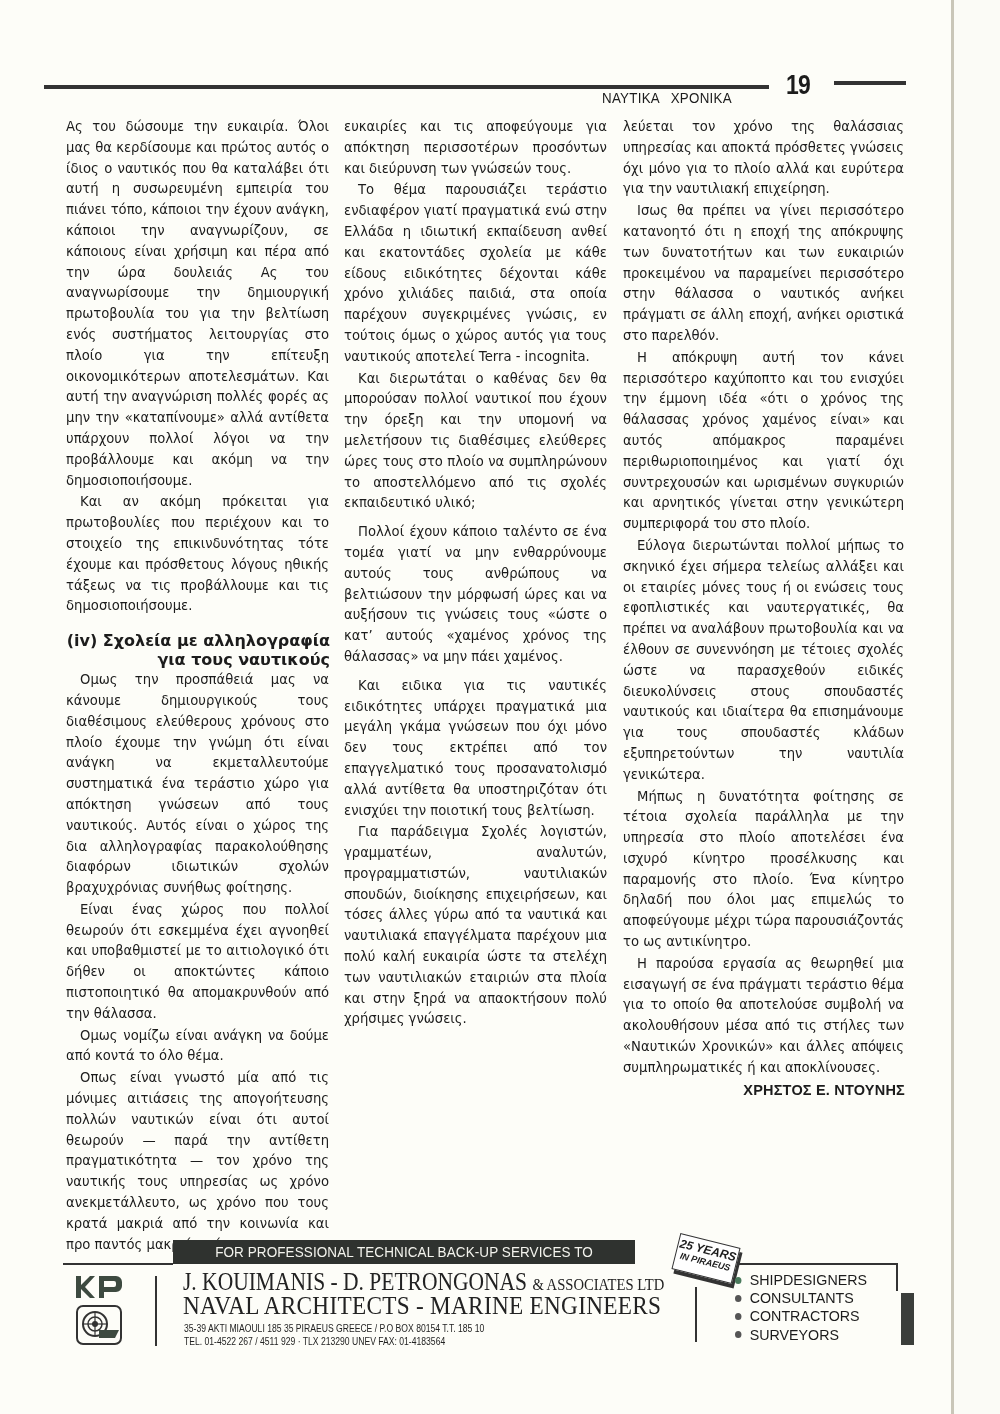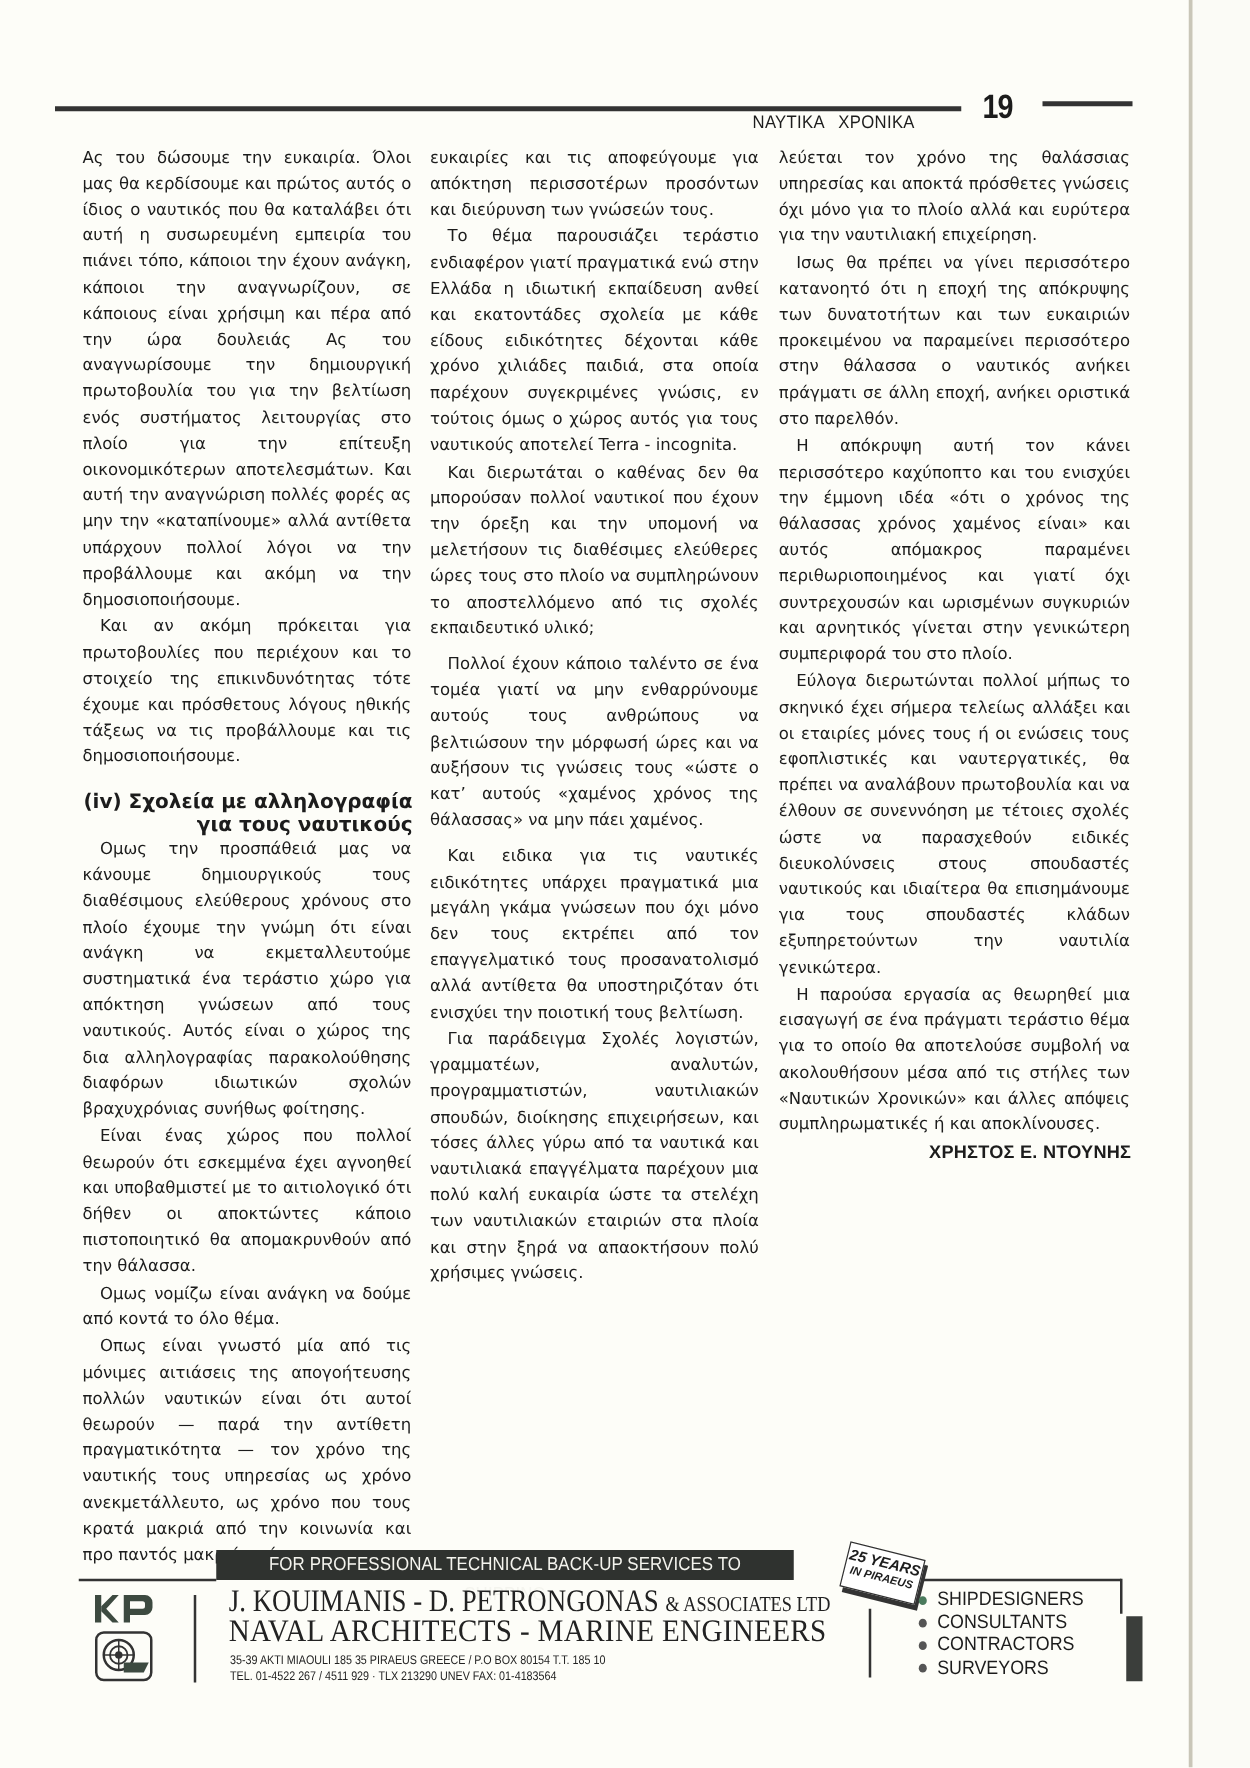--- a/index.html
+++ b/index.html
@@ -154,20 +154,21 @@
       <p class=" gap">Πολλοί έχουν κάποιο ταλέντο σε ένα τομέα γιατί να μην ενθαρρύνουμε αυτούς τους ανθρώπους να βελτιώσουν την μόρφωσή ώρες και να αυξήσουν τις γνώσεις τους «ώστε ο κατ’ αυτούς «χαμένος χρόνος της θάλασσας» να μην πάει χαμένος.</p>
       <p class=" gap">Και ειδικα για τις ναυτικές ειδικότητες υπάρχει πραγματικά μια μεγάλη γκάμα γνώσεων που όχι μόνο δεν τους εκτρέπει από τον επαγγελματικό τους προσανατολισμό αλλά αντίθετα θα υποστηριζόταν ότι ενισχύει την ποιοτική τους βελτίωση.</p>
       <p class="">Για παράδειγμα Σχολές λογιστών, γραμματέων, αναλυτών, προγραμματιστών, ναυτιλιακών σπουδών, διοίκησης επιχειρήσεων, και τόσες άλλες γύρω από τα ναυτικά και ναυτιλιακά επαγγέλματα παρέχουν μια πολύ καλή ευκαιρία ώστε τα στελέχη των ναυτιλιακών εταιριών στα πλοία και στην ξηρά να απαοκτήσουν πολύ χρήσιμες γνώσεις.</p>
     </div>
   <div class="column col3">
     <div id="col3-body">
         <p class="cont">λεύεται τον χρόνο της θαλάσσιας υπηρεσίας και αποκτά πρόσθετες γνώσεις όχι μόνο για το πλοίο αλλά και ευρύτερα για την ναυτιλιακή επιχείρηση.</p>
         <p class="">Ισως θα πρέπει να γίνει περισσότερο κατανοητό ότι η εποχή της απόκρυψης των δυνατοτήτων και των ευκαιριών προκειμένου να παραμείνει περισσότερο στην θάλασσα ο ναυτικός ανήκει πράγματι σε άλλη εποχή, ανήκει οριστικά στο παρελθόν.</p>
         <p class="">Η απόκρυψη αυτή τον κάνει περισσότερο καχύποπτο και του ενισχύει την έμμονη ιδέα «ότι ο χρόνος της θάλασσας χρόνος χαμένος είναι» και αυτός απόμακρος παραμένει περιθωριοποιημένος και γιατί όχι συντρεχουσών και ωρισμένων συγκυριών και αρνητικός γίνεται στην γενικώτερη συμπεριφορά του στο πλοίο.</p>
         <p class="">Εύλογα διερωτώνται πολλοί μήπως το σκηνικό έχει σήμερα τελείως αλλάξει και οι εταιρίες μόνες τους ή οι ενώσεις τους εφοπλιστικές και ναυτεργατικές, θα πρέπει να αναλάβουν πρωτοβουλία και να έλθουν σε συνεννόηση με τέτοιες σχολές ώστε να παρασχεθούν ειδικές διευκολύνσεις στους σπουδαστές ναυτικούς και ιδιαίτερα θα επισημάνουμε για τους σπουδαστές κλάδων εξυπηρετούντων την ναυτιλία γενικώτερα.</p>
+        <p class="">Μήπως η δυνατότητα φοίτησης σε τέτοια σχολεία παράλληλα με την υπηρεσία στο πλοίο αποτελέσει ένα ισχυρό κίνητρο προσέλκυσης και παραμονής στο πλοίο. Ένα κίνητρο δηλαδή που όλοι μας επιμελώς το αποφεύγουμε μέχρι τώρα παρουσιάζοντάς το ως αντικίνητρο.</p>
         <p class="">Η παρούσα εργασία ας θεωρηθεί μια εισαγωγή σε ένα πράγματι τεράστιο θέμα για το οποίο θα αποτελούσε συμβολή να ακολουθήσουν μέσα από τις στήλες των «Ναυτικών Χρονικών» και άλλες απόψεις συμπληρωματικές ή και αποκλίνουσες.</p>
       </div>
     <div class="signature">ΧΡΗΣΤΟΣ Ε. ΝΤΟΥΝΗΣ</div>
   </div>
 </article>
 
 <section class="ad">
   <div class="ad-top-rule-left"></div>
   <div class="ad-banner"><span>FOR PROFESSIONAL TECHNICAL BACK-UP SERVICES TO SHIPPING</span></div>
   <div class="ad-top-rule-right"></div>

